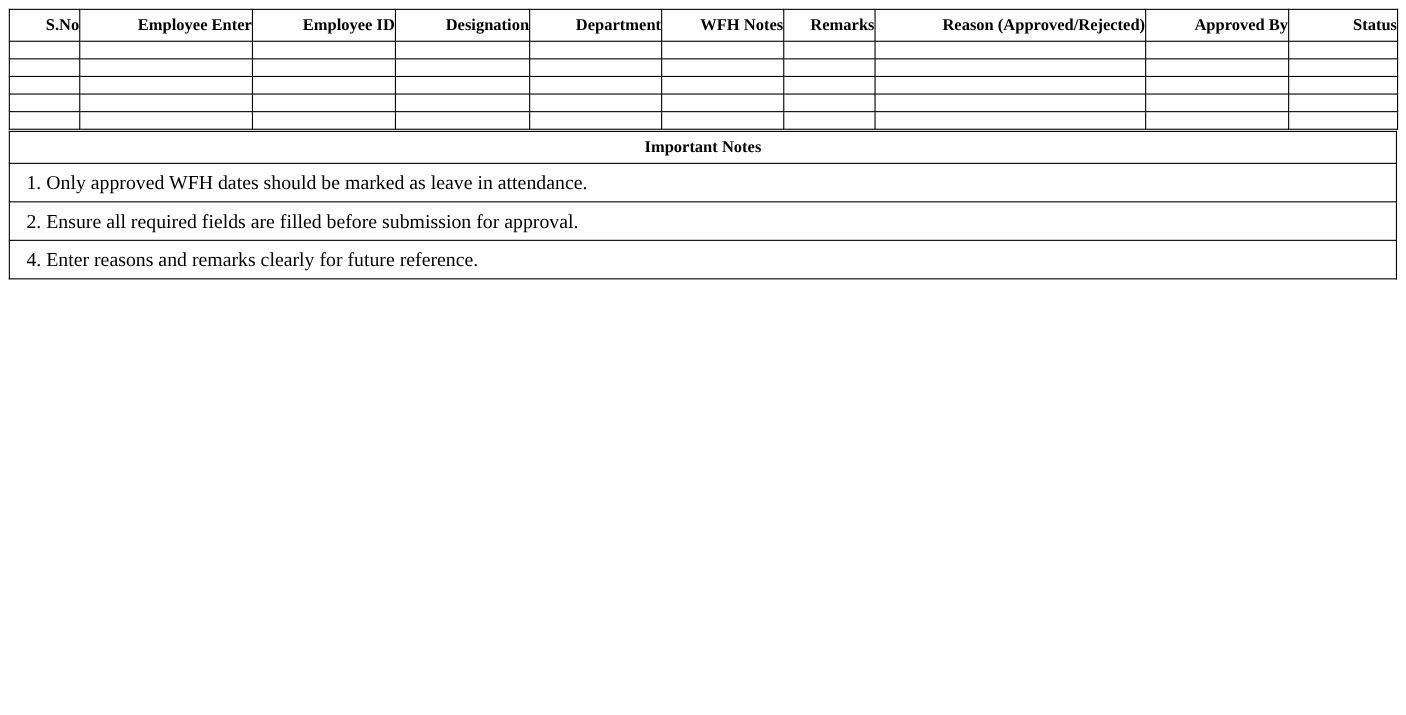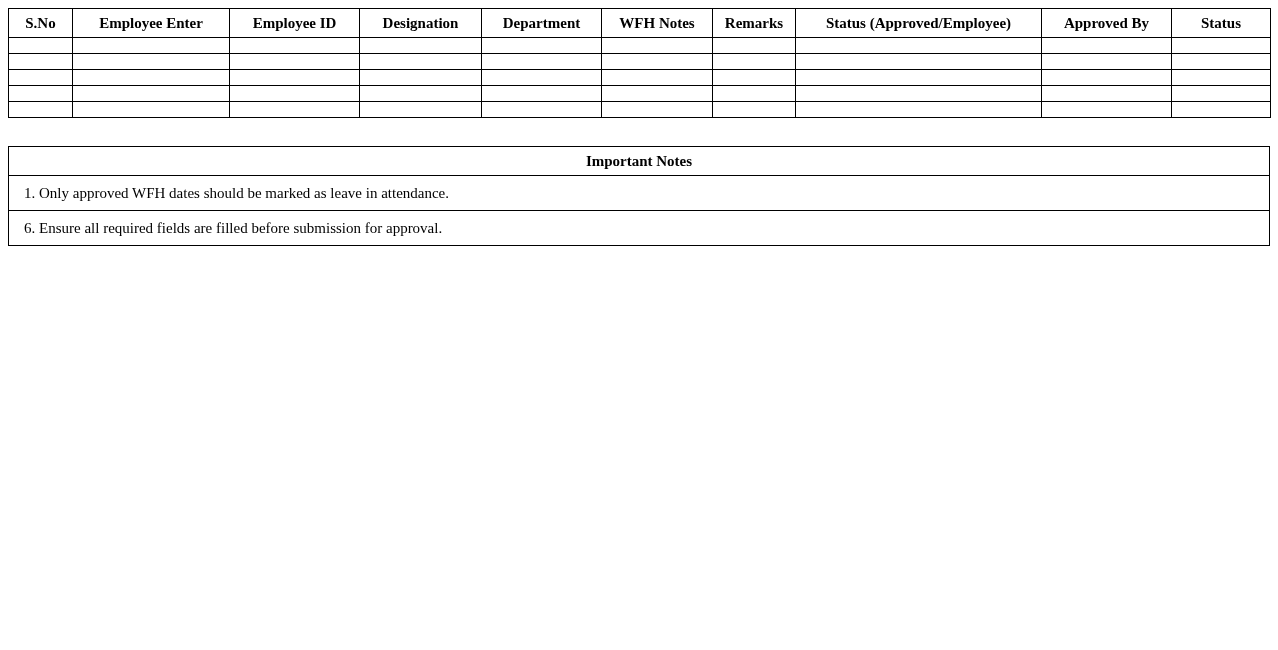--- a/index.html
+++ b/index.html
@@ -29,46 +29,46 @@
   }
   table.wfh-table th,
   table.wfh-table td {
     border: 1px solid #000000;
     padding: 0;
   }
   table.wfh-table th {
     font-family: "Liberation Serif", serif;
     font-weight: bold;
     font-size: 15px;
-    text-align: center;
+    text-align: right;
     height: 28px;
     line-height: 28px;
     white-space: nowrap;
   }
   table.wfh-table td {
     height: 15px;
   }
   .notes-table {
-    margin-top: 28px;
+    margin-top: 1px;
   }
   .notes-table th,
   .notes-table td {
     border: 1px solid #000000;
   }
   .notes-table th {
     font-family: "Liberation Serif", serif;
     font-weight: bold;
     font-size: 15px;
     text-align: center;
     height: 26px;
     line-height: 26px;
   }
   .notes-table td {
     font-family: "Liberation Serif", serif;
-    font-size: 15px;
+    font-size: 18px;
     text-align: left;
     padding: 6px 0 6px 15px;
     height: 22px;
   }
 </style>
 </head>
 <body>
 
 <div class="page">
 
@@ -87,21 +87,21 @@
     </colgroup>
     <thead>
       <tr>
         <th>S.No</th>
         <th>Employee Enter</th>
         <th>Employee ID</th>
         <th>Designation</th>
         <th>Department</th>
         <th>WFH Notes</th>
         <th>Remarks</th>
-        <th>Status (Approved/Employee)</th>
+        <th>Reason (Approved/Rejected)</th>
         <th>Approved By</th>
         <th>Status</th>
       </tr>
     </thead>
     <tbody>
       <tr>
         <td></td>
         <td></td>
         <td></td>
         <td></td>
@@ -167,18 +167,21 @@
     <thead>
       <tr>
         <th>Important Notes</th>
       </tr>
     </thead>
     <tbody>
       <tr>
         <td>1. Only approved WFH dates should be marked as leave in attendance.</td>
       </tr>
       <tr>
-        <td>6. Ensure all required fields are filled before submission for approval.</td>
+        <td>2. Ensure all required fields are filled before submission for approval.</td>
+      </tr>
+      <tr>
+        <td>4. Enter reasons and remarks clearly for future reference.</td>
       </tr>
     </tbody>
   </table>
 
 </div>
 
 </body></html>

